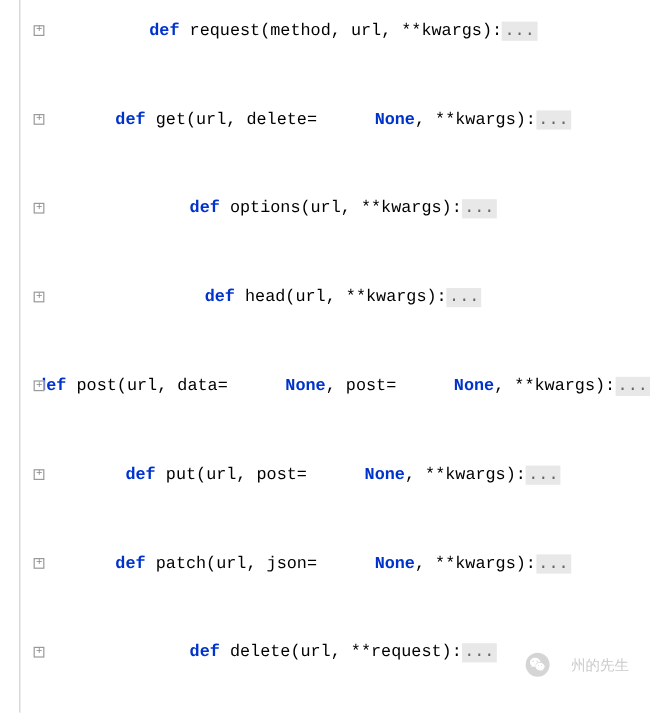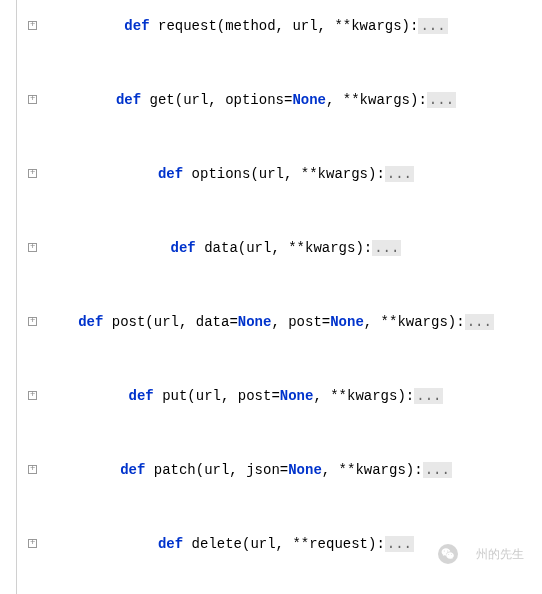--- a/index.html
+++ b/index.html
@@ -57,20 +57,21 @@
       white-space: nowrap;
       text-align: center;
     }
     .kw-def {
       color: #0033cc;
       font-weight: bold;
     }
     .kw-none {
       color: #0033cc;
       font-weight: bold;
+      margin-left: 48px;
     }
     .text-plain {
       color: #000000;
     }
     .ellipsis {
       background: #e8e8e8;
       padding: 0 2px;
       color: #666;
     }
     .watermark {
@@ -108,35 +109,35 @@
 <div class="func-block">
   <span class="expand-icon"></span>
   <div class="code-line">
     <span class="kw-def">def</span><span class="text-plain"> request(method, url, **kwargs):</span><span class="ellipsis">...</span>
   </div>
 </div>
 
 <div class="func-block">
   <span class="expand-icon"></span>
   <div class="code-line">
-    <span class="kw-def">def</span><span class="text-plain"> get(url, options=</span><span class="kw-none">None</span><span class="text-plain">, **kwargs):</span><span class="ellipsis">...</span>
+    <span class="kw-def">def</span><span class="text-plain"> get(url, delete=</span><span class="kw-none">None</span><span class="text-plain">, **kwargs):</span><span class="ellipsis">...</span>
   </div>
 </div>
 
 <div class="func-block">
   <span class="expand-icon"></span>
   <div class="code-line">
     <span class="kw-def">def</span><span class="text-plain"> options(url, **kwargs):</span><span class="ellipsis">...</span>
   </div>
 </div>
 
 <div class="func-block">
   <span class="expand-icon"></span>
   <div class="code-line">
-    <span class="kw-def">def</span><span class="text-plain"> data(url, **kwargs):</span><span class="ellipsis">...</span>
+    <span class="kw-def">def</span><span class="text-plain"> head(url, **kwargs):</span><span class="ellipsis">...</span>
   </div>
 </div>
 
 <div class="func-block">
   <span class="expand-icon"></span>
   <div class="code-line">
     <span class="kw-def">def</span><span class="text-plain"> post(url, data=</span><span class="kw-none">None</span><span class="text-plain">, post=</span><span class="kw-none">None</span><span class="text-plain">, **kwargs):</span><span class="ellipsis">...</span>
   </div>
 </div>
 

